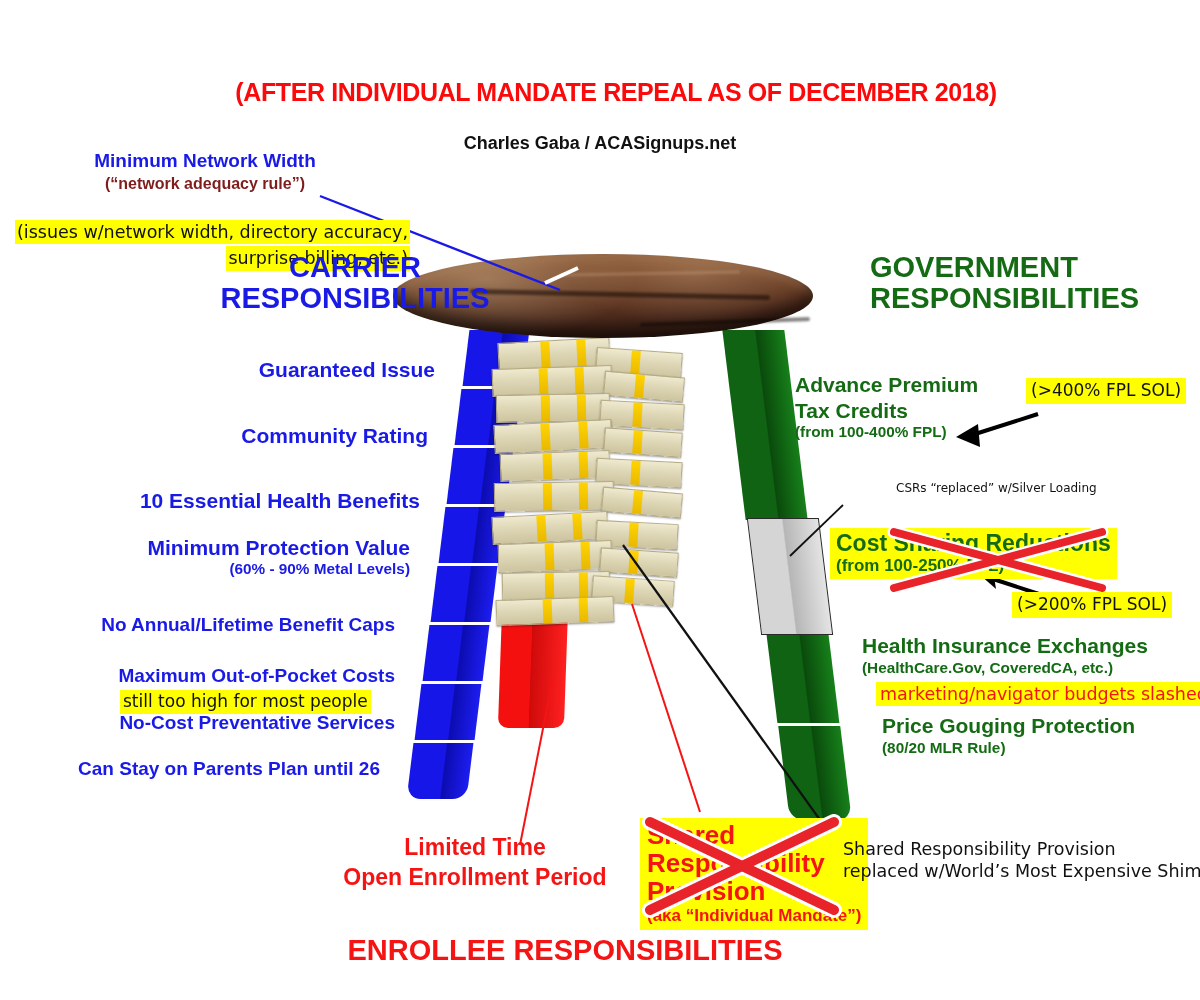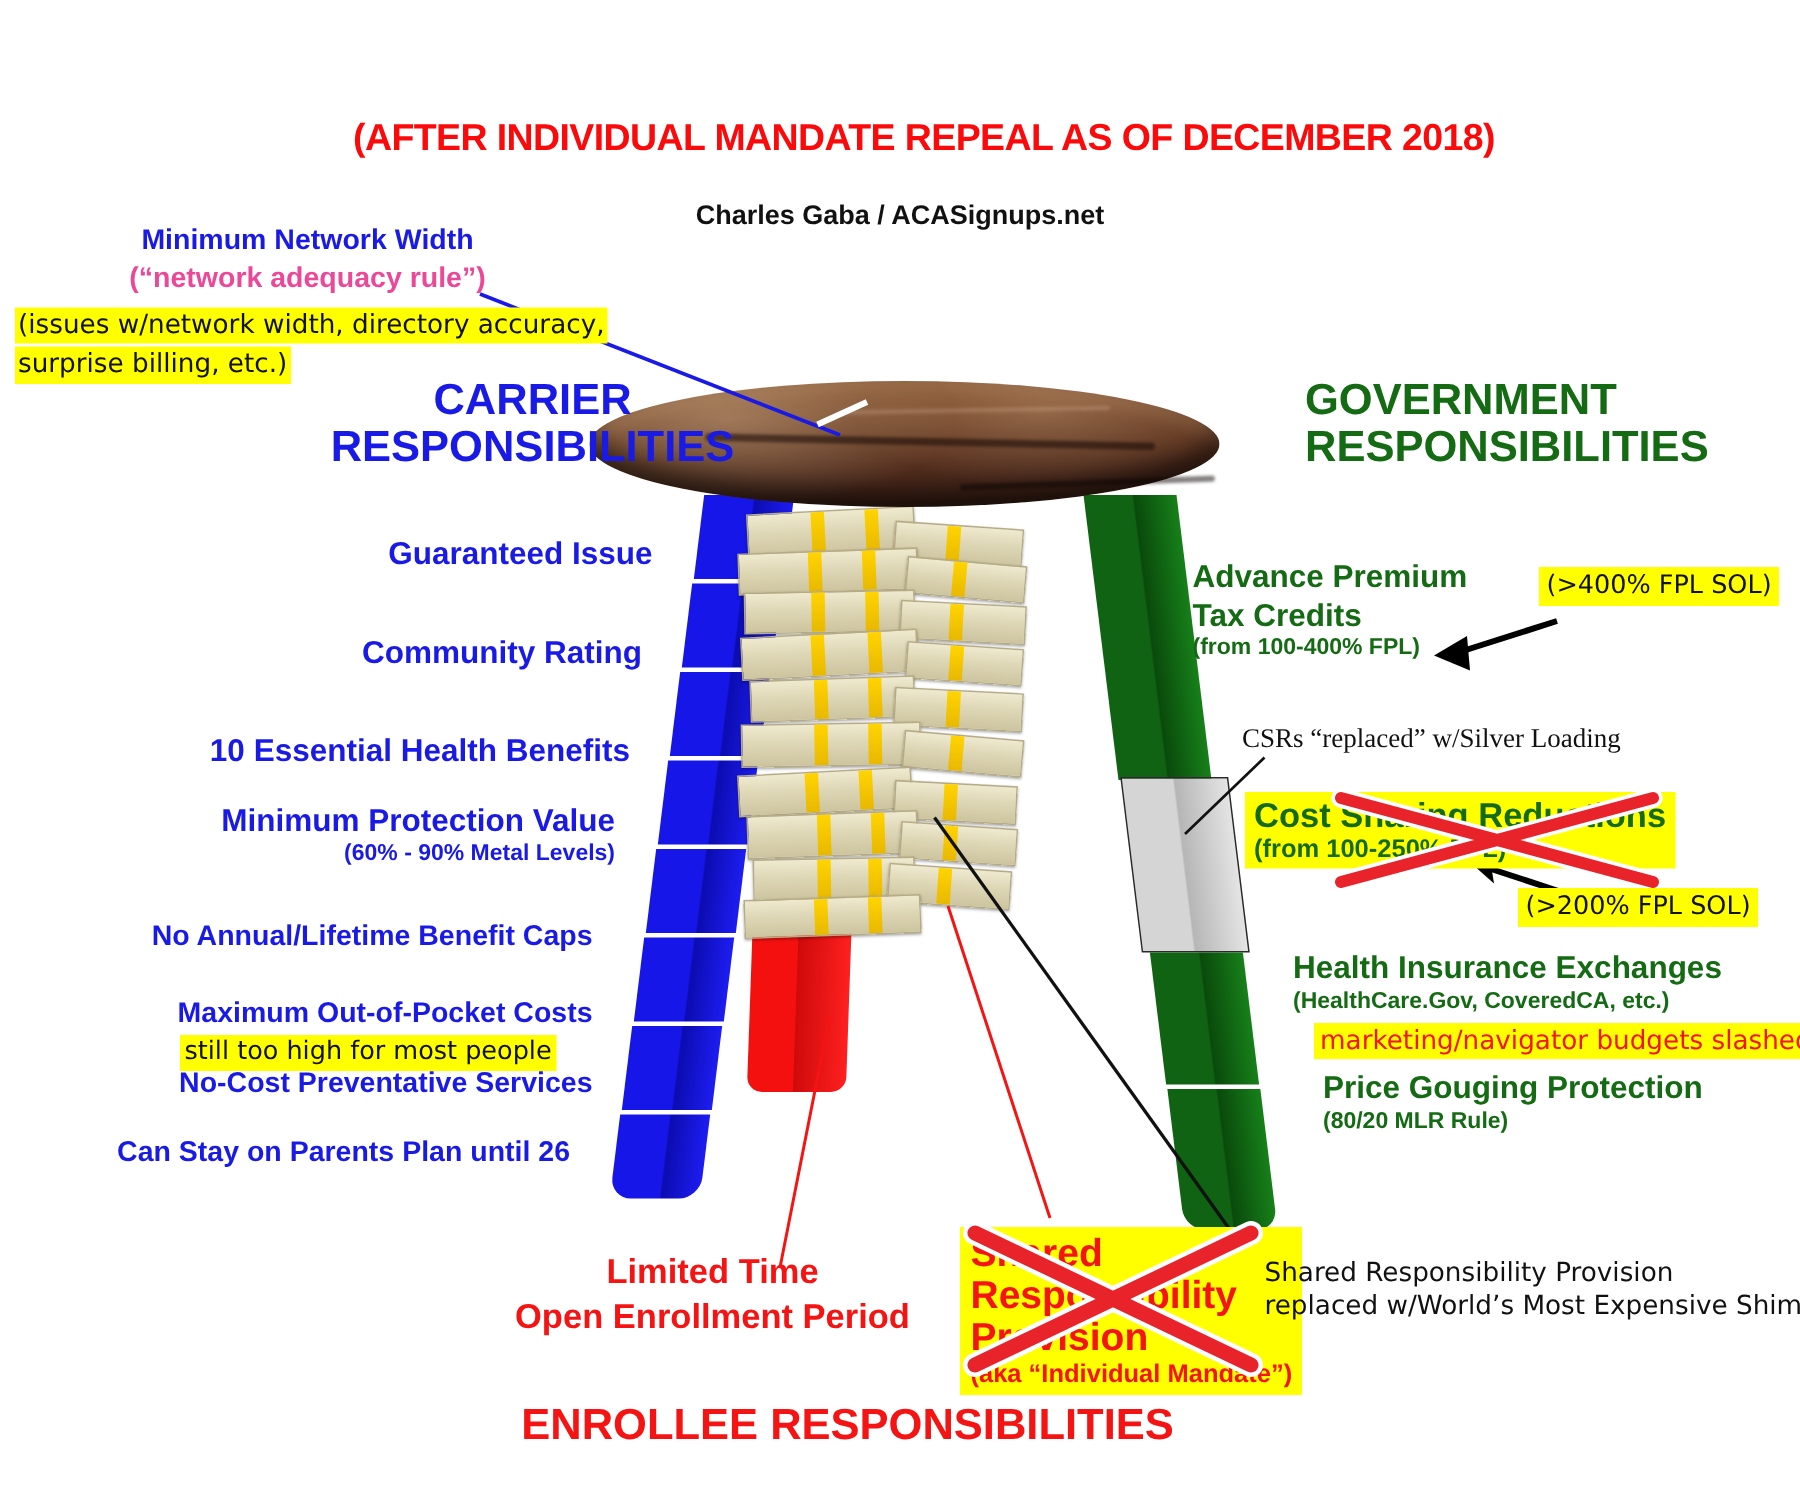--- a/index.html
+++ b/index.html
@@ -228,23 +228,23 @@
 
     <line x1="1038" y1="414" x2="972" y2="435" stroke="#000000" stroke-width="4"></line>
     <polygon points="978,424 956,437 980,447" fill="#000000"></polygon>
 
     <line x1="1042" y1="595" x2="990" y2="578" stroke="#000000" stroke-width="4"></line>
     <polygon points="996,589 970,566 992,564" fill="#000000"></polygon>
   </svg>
 
   <div class="abs" style="left:40px;top:148px;width:330px;">
     <div class="nowrap" style="color:#1a1ae6;font-weight:bold;font-size:19px;line-height:1.32;text-align:center;">Minimum Network Width</div>
-    <div class="nowrap" style="color:#ec4899;font-weight:bold;font-size:19px;line-height:1.32;text-align:center;">(“network adequacy rule”)</div>
-  </div>
-  <div class="abs" style="left:10px;top:205px;width:400px;">
+    <div class="nowrap" style="color:#7f1d1d;font-weight:bold;font-size:16px;line-height:1.32;text-align:center;">(“network adequacy rule”)</div>
+  </div>
+  <div class="abs" style="left:10px;top:220px;width:400px;text-align:right;">
     <div class="nowrap hl hand" style="display:inline-block;padding:1px 2px;">(issues w/network width, directory accuracy,</div><br>
     <div class="nowrap hl hand" style="display:inline-block;padding:1px 2px;margin-top:2px;">surprise billing, etc.)</div>
   </div>
 
   <div class="abs colhead nowrap" id="carrier-head">
     <div>CARRIER</div>
     <div>RESPONSIBILITIES</div>
   </div>
 
   <div class="abs blue-item nowrap" style="left:35px;top:358px;width:400px;font-size:21px;">
@@ -283,21 +283,21 @@
 
   <div class="abs green-item" style="left:795px;top:372px;width:260px;font-size:21px;line-height:1.22;">
     <div class="nowrap">Advance Premium</div>
     <div class="nowrap">Tax Credits</div>
     <div class="nowrap sub">(from 100-400% FPL)</div>
   </div>
   <div class="abs nowrap" style="left:1026px;top:378px;">
     <span class="hl hand" style="display:inline-block;padding:2px 5px;font-size:17px;text-align:center;">(&gt;400% FPL SOL)</span>
   </div>
 
-  <div class="abs nowrap hand" style="left:828px;top:481px;font-size:18px;font-family:Liberation Serif, serif;">CSRs “replaced” w/Silver Loading</div>
+  <div class="abs nowrap hand" style="left:896px;top:481px;font-size:12px;">CSRs “replaced” w/Silver Loading</div>
 
   <div class="abs" style="left:830px;top:528px;width:300px;">
     <div class="hl" style="display:inline-block;padding:3px 6px;">
       <div class="nowrap green-item" style="font-size:23px;line-height:1.1;">Cost Sharing Reductions</div>
       <div class="nowrap green-item sub" style="font-size:17px;">(from 100-250% FPL)</div>
     </div>
   </div>
   <svg class="xstrike" style="left:880px;top:522px;width:240px;height:80px;">
     <line x1="14" y1="10" x2="222" y2="66" stroke="#ffffff" stroke-width="13" stroke-linecap="round"></line>
     <line x1="14" y1="66" x2="222" y2="10" stroke="#ffffff" stroke-width="13" stroke-linecap="round"></line>

